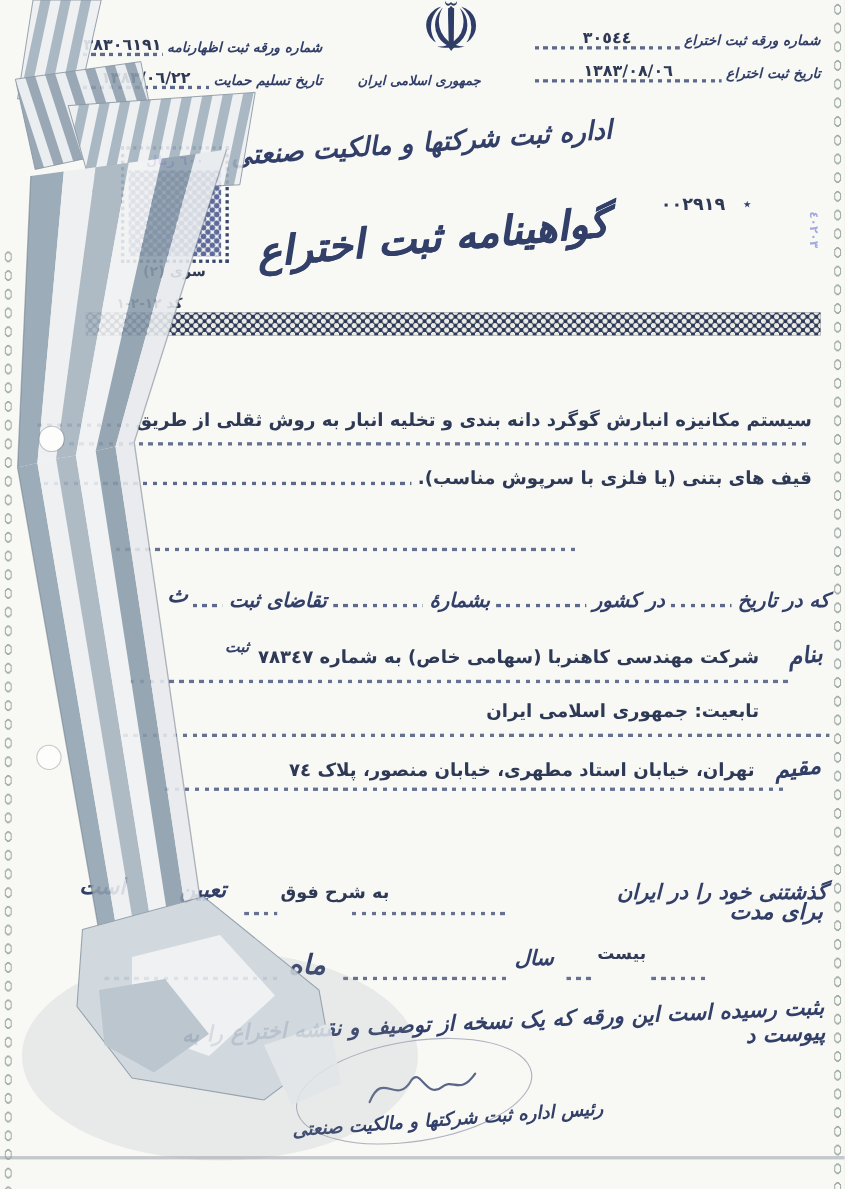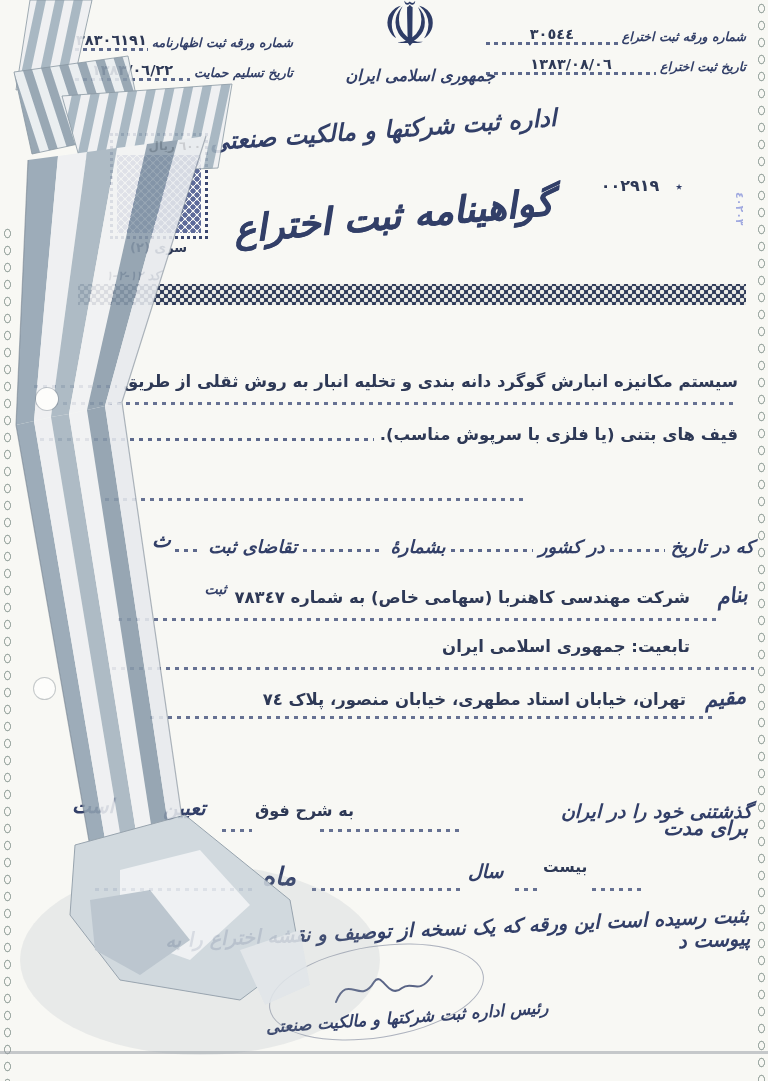--- a/index.html
+++ b/index.html
@@ -21,21 +21,21 @@
   .hfield .val{font-size:14.5px;font-weight:bold;color:#2e3956;}
   .chain{position:absolute;background-image:radial-gradient(ellipse 4.5px 6.5px at 50% 50%,
       rgba(250,250,248,0) 50%, rgba(122,138,132,.7) 57%, rgba(122,138,132,.7) 72%, transparent 79%);
       background-size:15px 17px;}
   .band{position:absolute;background-color:#2e3a58;
       background-image:radial-gradient(circle,#ebebe6 2px,transparent 2.6px),
                        radial-gradient(circle,#ebebe6 2px,transparent 2.6px);
       background-size:8px 8px;background-position:0 0,4px 4px;}
   .stampbox{position:absolute;border:3px dotted #3b4770;background:#fbfbf8;display:flex;
       flex-direction:column;padding:3px 4px;}
-  .stampbox .sv{font-size:12px;font-weight:bold;direction:rtl;color:#000000;}
+  .stampbox .sv{font-size:12px;font-weight:bold;text-align:center;direction:rtl;color:#8b5cf6;}
   .overprint{flex:1;margin-top:2px;opacity:.85;
       background-image:radial-gradient(circle,#43528a 2.4px,transparent 2.9px),
                        radial-gradient(circle,#43528a 2.4px,transparent 2.9px);
       background-size:8px 8px;background-position:0 0,4px 4px;}
   .oval{position:absolute;border:1.5px solid rgba(70,82,115,.42);border-radius:50%;transform:rotate(-9deg);}
   .bluemarks{position:absolute;color:#5b6bd0;opacity:.55;font-size:11px;font-weight:bold;
       writing-mode:vertical-rl;letter-spacing:9px;}
 </style>
 </head>
 <body>
@@ -50,21 +50,21 @@
       <span class="lbl">شماره ورقه ثبت اظهارنامه</span>
       <span class="fillv"><span class="val">٣٨٣٠٦١٩١</span></span>
     </div>
     <div class="hfield">
       <span class="lbl">تاریخ تسلیم حمایت</span>
       <span class="fillv"><span class="val">١٣٨٣/٠٦/٢٢</span></span>
     </div>
   </div>
 
   <div class="abs" style="left:340px;top:-6px;width:140px;text-align:center;font-size:62px;line-height:1;color:#2e3c66;">☫</div>
-  <div class="abs calli" style="left:325px;top:66px;width:170px;text-align:right;font-size:16px;">جمهوری اسلامی ایران</div>
+  <div class="abs calli" style="left:325px;top:66px;width:170px;text-align:left;font-size:12px;">جمهوری اسلامی ایران</div>
 
   <div class="hfields" style="right:22px;top:24px;width:260px;">
     <div class="hfield">
       <span class="lbl">شماره ورقه ثبت اختراع</span>
       <span class="fillv"><span class="val">٣٠٥٤٤</span></span>
     </div>
     <div class="hfield">
       <span class="lbl">تاریخ ثبت اختراع</span>
       <span class="fillv"><span class="val">١٣٨٣/٠٨/٠٦</span></span>
     </div>
@@ -77,21 +77,21 @@
     <span class="typed" style="font-size:16px;letter-spacing:4px;">٠٠٢٩١٩</span>
   </div>
 
   <div class="bluemarks" style="right:22px;top:192px;height:130px;">٤٠٢٠٣</div>
 
   <div class="stampbox" style="left:110px;top:133px;width:84px;height:94px;">
     <div class="sv">٦٠٠ ریال</div>
     <div class="overprint"></div>
   </div>
   <div class="abs typed" style="left:130px;top:240px;font-size:13px;direction:rtl;">سری (٢)</div>
-  <div class="abs typed" style="left:106px;top:268px;font-size:12.5px;direction:rtl;font-style:italic;">کد ١٢-٢-١</div>
+  <div class="abs typed" style="left:106px;top:268px;font-size:12.5px;direction:rtl;">کد ١٢-٢-١</div>
 
   <div class="abs calli" style="right:245px;top:196px;width:290px;text-align:center;font-size:37px;
        transform:rotate(-5deg);text-shadow:0.6px 0 currentColor;">گواهینامه ثبت اختراع</div>
 
   <div class="band" style="left:78px;top:284px;right:22px;height:21px;"></div>
 
 
   <div class="row" style="top:372px;right:30px;left:34px;">
     <span class="typed" style="font-size:16.5px;margin-bottom:2px;">سیستم مکانیزه انبارش گوگرد دانه بندی و تخلیه انبار به روش ثقلی از طریق</span>
     <span class="dots"></span>

